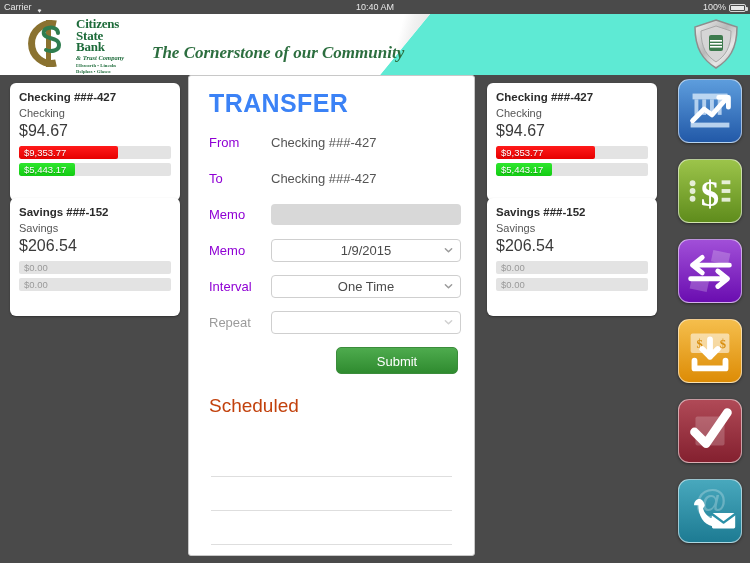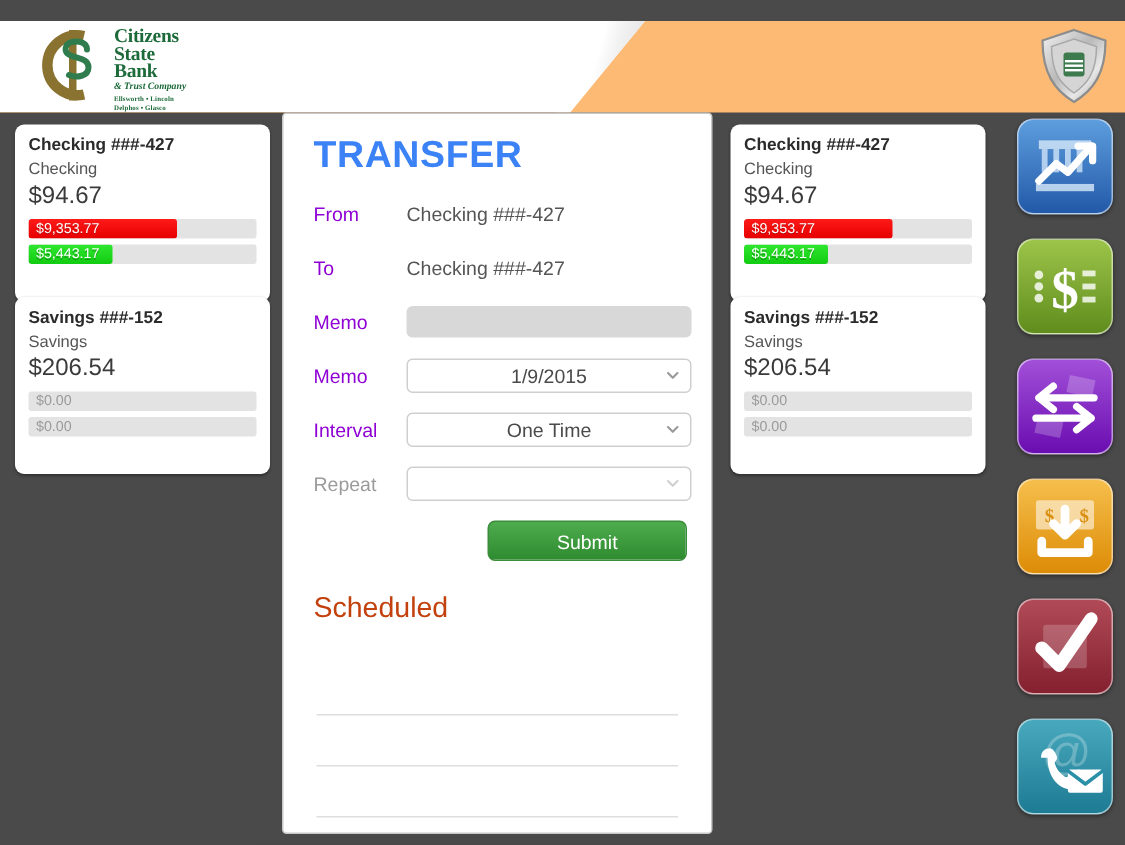--- a/index.html
+++ b/index.html
@@ -30,21 +30,21 @@
     width: 2px; height: 4px; background: #d8d8d8; border-radius: 0 1px 1px 0;
   }
   .batt::before {
     content: ""; position: absolute; left: 1px; top: 1px;
     width: 13px; height: 4px; background: #e8e8e8;
   }
 
   
   .header {
     position: absolute; top: 14px; left: 0; width: 750px; height: 61px;
-    background: #fdba74; overflow: hidden;
+    background: #5eead4; overflow: hidden;
   }
   .header-white {
     position: absolute; top: 0; left: 0; width: 470px; height: 61px;
     background: #ffffff;
     clip-path: polygon(0 0, 430px 0, 380px 61px, 0 61px);
   }
   .header-white::after {
     content: ""; position: absolute; top: 0; right: 40px; width: 60px; height: 61px;
     background: linear-gradient(105deg, #ffffff 45%, #f2f2f2 60%, #dcdcdc 100%);
   }
@@ -129,21 +129,21 @@
     position: absolute; left: 0; right: 0; top: 0; height: 21px; line-height: 21px;
     text-align: center; font-size: 13px; color: #4a4a4a;
   }
   .chev {
     position: absolute; right: 7px; top: 6px; width: 9px; height: 9px;
   }
   .chev svg { display: block; }
 
   .submit-wrap { padding: 7px 16px 0 0; text-align: right; }
   .submit-btn {
-    display: inline-block; width: 133px; height: 27px; line-height: 27px;
+    display: inline-block; width: 122px; height: 27px; line-height: 27px;
     text-align: center; border-radius: 5px; border: 1px solid #3b8c3b;
     background: linear-gradient(#4eab4e, #2f8b2f);
     color: #ffffff; font-size: 13px; cursor: pointer;
   }
   .sched-title {
     font-size: 19px; color: #c2410c; margin: 21px 0 0 20px; font-weight: normal;
   }
   .sched-list { margin-top: 26px; padding: 0 22px; }
   .sched-row { height: 34px; border-bottom: 1px solid #dedede; }
 
@@ -155,20 +155,35 @@
     box-shadow: 0 1px 3px rgba(0,0,0,0.45);
     overflow: hidden; cursor: pointer;
   }
   .rail-btn svg { display: block; }
 </style>
 </head>
 <body>
 
 <div class="screen">
 
+  <div class="statusbar">
+    <div class="sb-left">
+      <span>Carrier</span>
+      <span class="wifi-ico">
+        <svg viewBox="0 0 12 12" width="9" height="9">
+          <path d="M6 10.2 L3.4 6.6 A4.6 4.6 0 0 1 8.6 6.6 Z" fill="#e8e8e8"></path>
+        </svg>
+      </span>
+    </div>
+    <div class="sb-center">10:40 AM</div>
+    <div class="sb-right">
+      <span>100%</span>
+      <span class="batt"></span>
+    </div>
+  </div>
 
   <div class="header">
     <div class="header-white"></div>
 
     <div class="logo">
       <span class="logo-mark">
         <svg viewBox="0 0 52 55" width="52" height="55">
           <path d="M34 8 A20 20 0 1 0 34 47" stroke="#8a7230" stroke-width="7" fill="none" stroke-linecap="butt"></path>
           <rect x="24" y="4" width="5" height="47" fill="#8a7230"></rect>
           <path d="M36 17 c0-5-6-6-10-5 c-5 1-6 7-1 9 c5 2 12 2 12 8 c0 6-8 7-13 5" stroke="#2f7d4f" stroke-width="4" fill="none" stroke-linecap="round"></path>
@@ -178,20 +193,21 @@
         <div class="lw-main">Citizens</div>
         <div class="lw-main">State</div>
         <div class="lw-main">Bank</div>
         <div class="lw-sub">&amp; Trust Company</div>
         <div class="lw-cities">Ellsworth • Lincoln</div>
         <div class="lw-cities">Delphos • Glasco</div>
 
       </span>
     </div>
 
+    <div class="tagline">The Cornerstone of our Community</div>
 
     <span class="shield">
       <svg viewBox="0 0 48 52" width="48" height="52">
         <defs>
           <linearGradient id="shg" x1="0" y1="0" x2="1" y2="1">
             <stop offset="0%" stop-color="#f2f2f2"></stop>
             <stop offset="45%" stop-color="#b9b9b9"></stop>
             <stop offset="70%" stop-color="#e8e8e8"></stop>
             <stop offset="100%" stop-color="#9a9a9a"></stop>
           </linearGradient>

